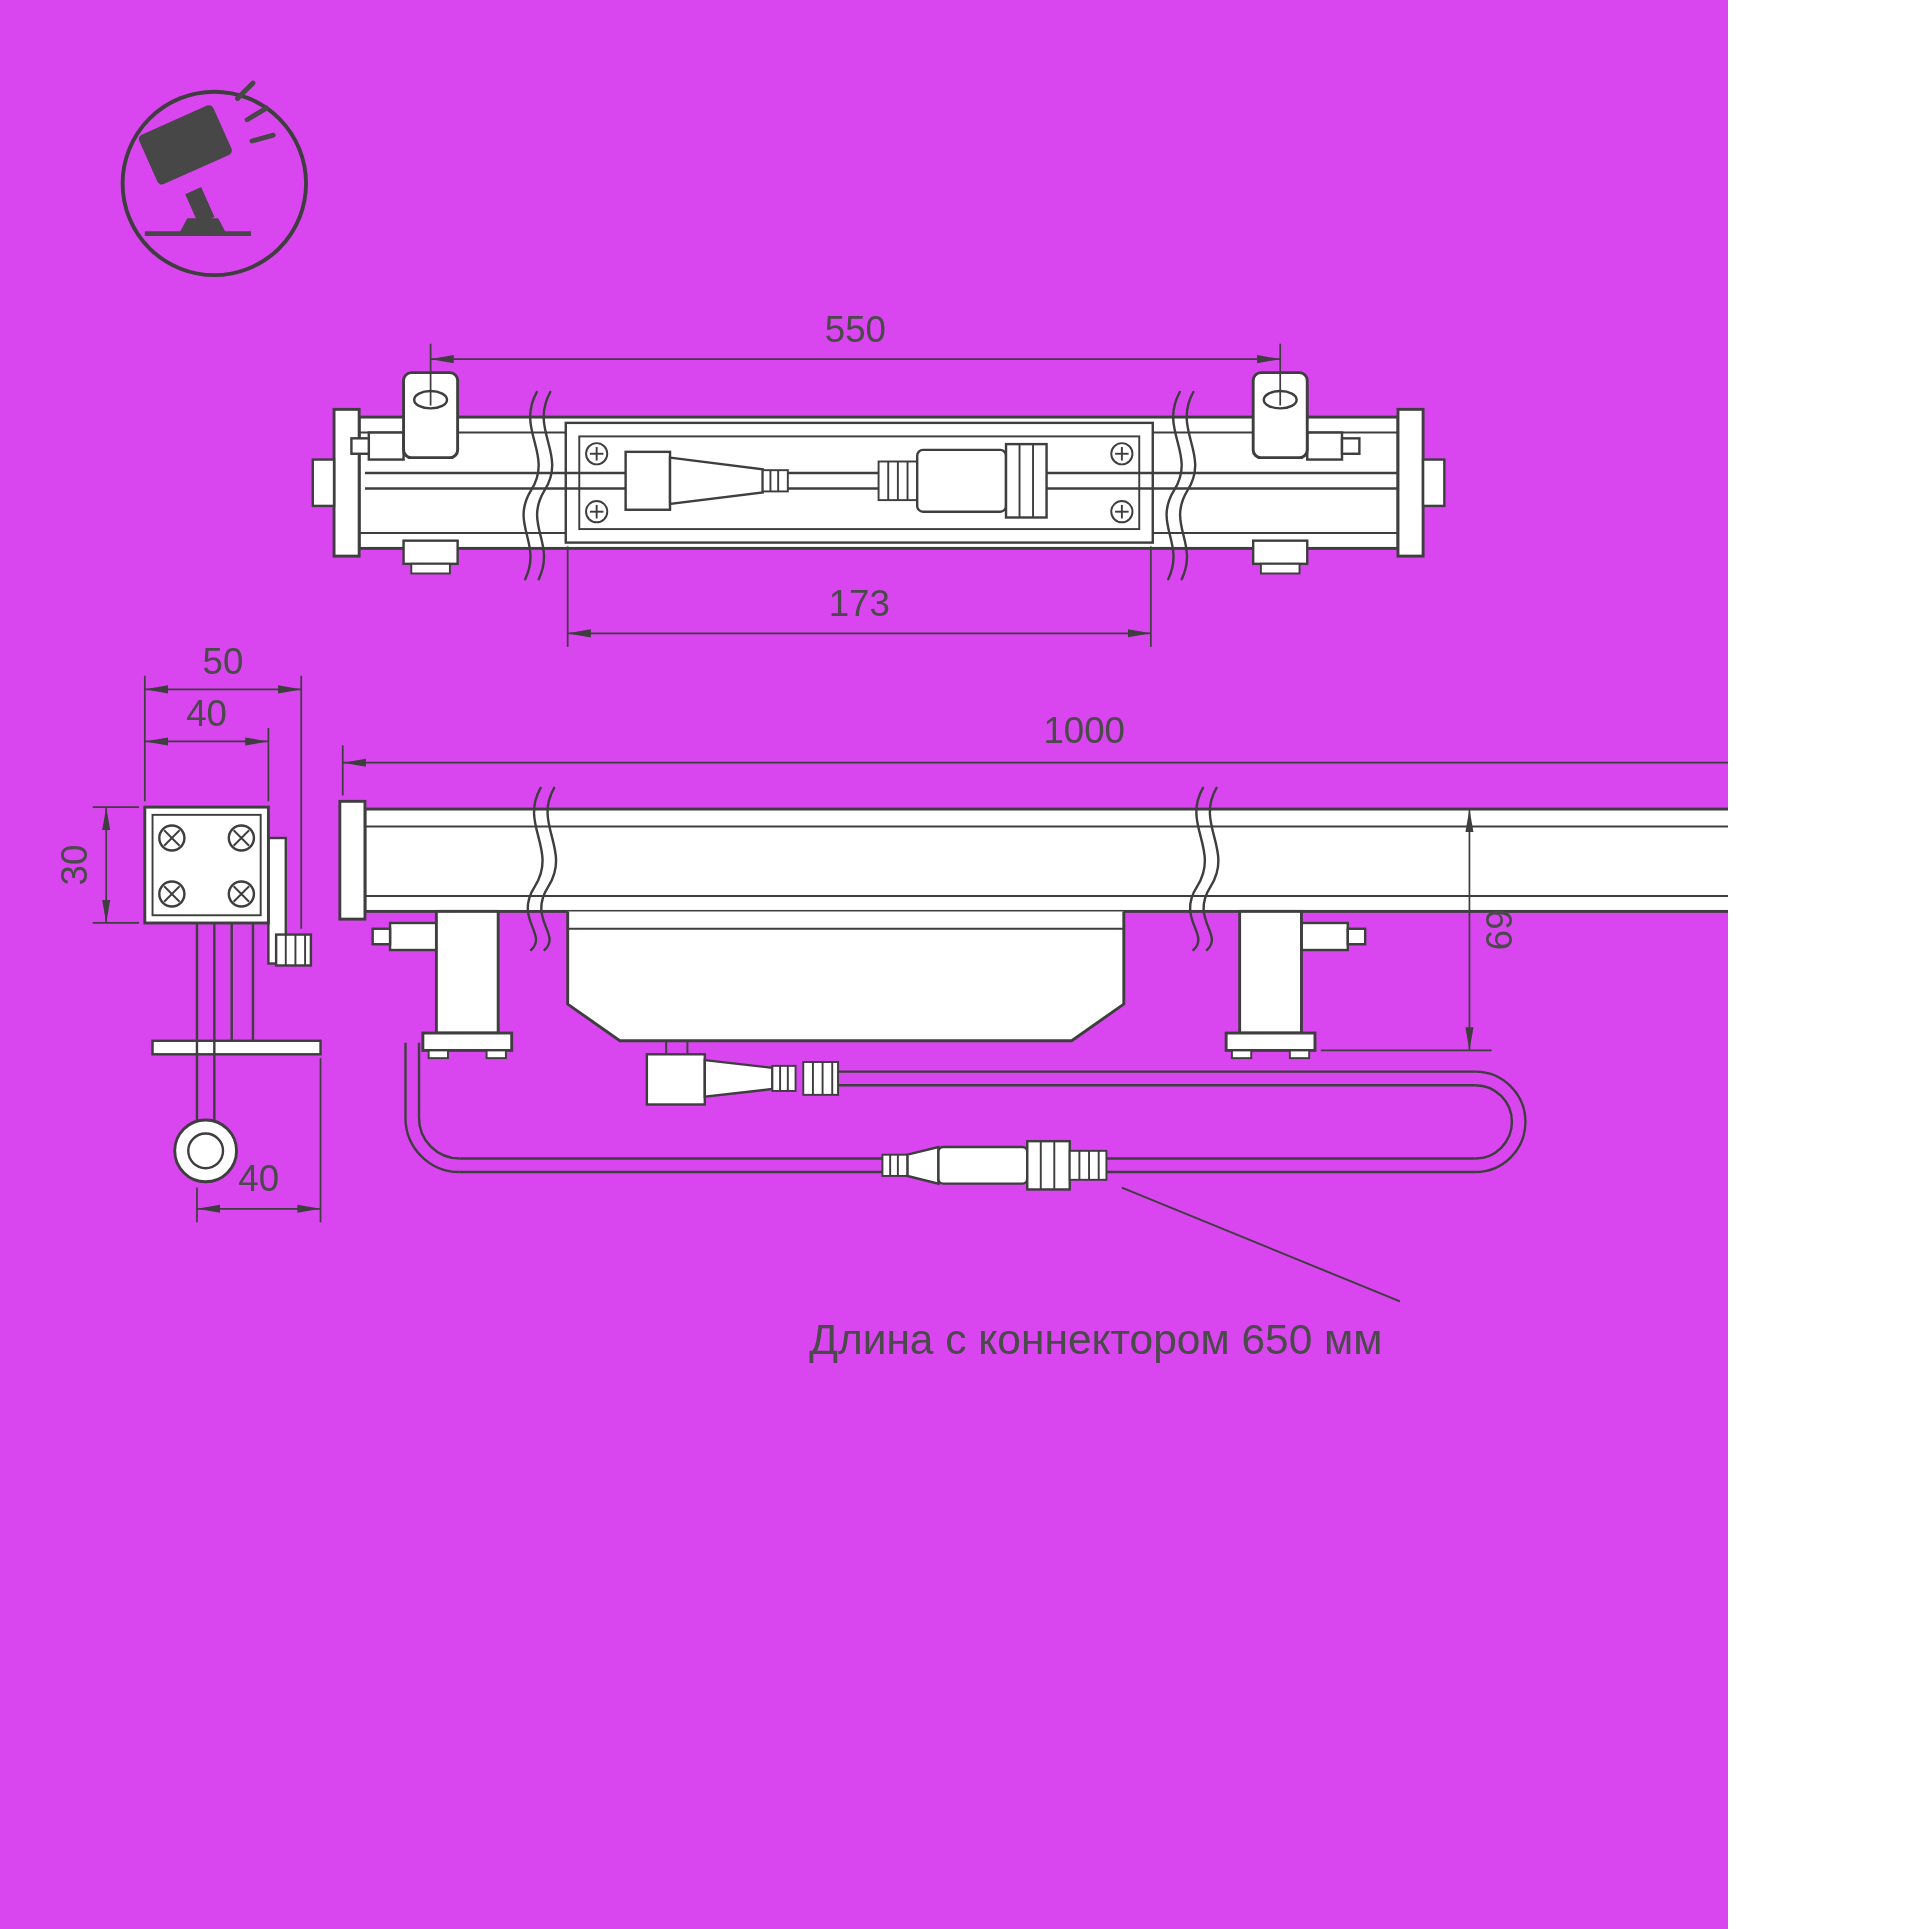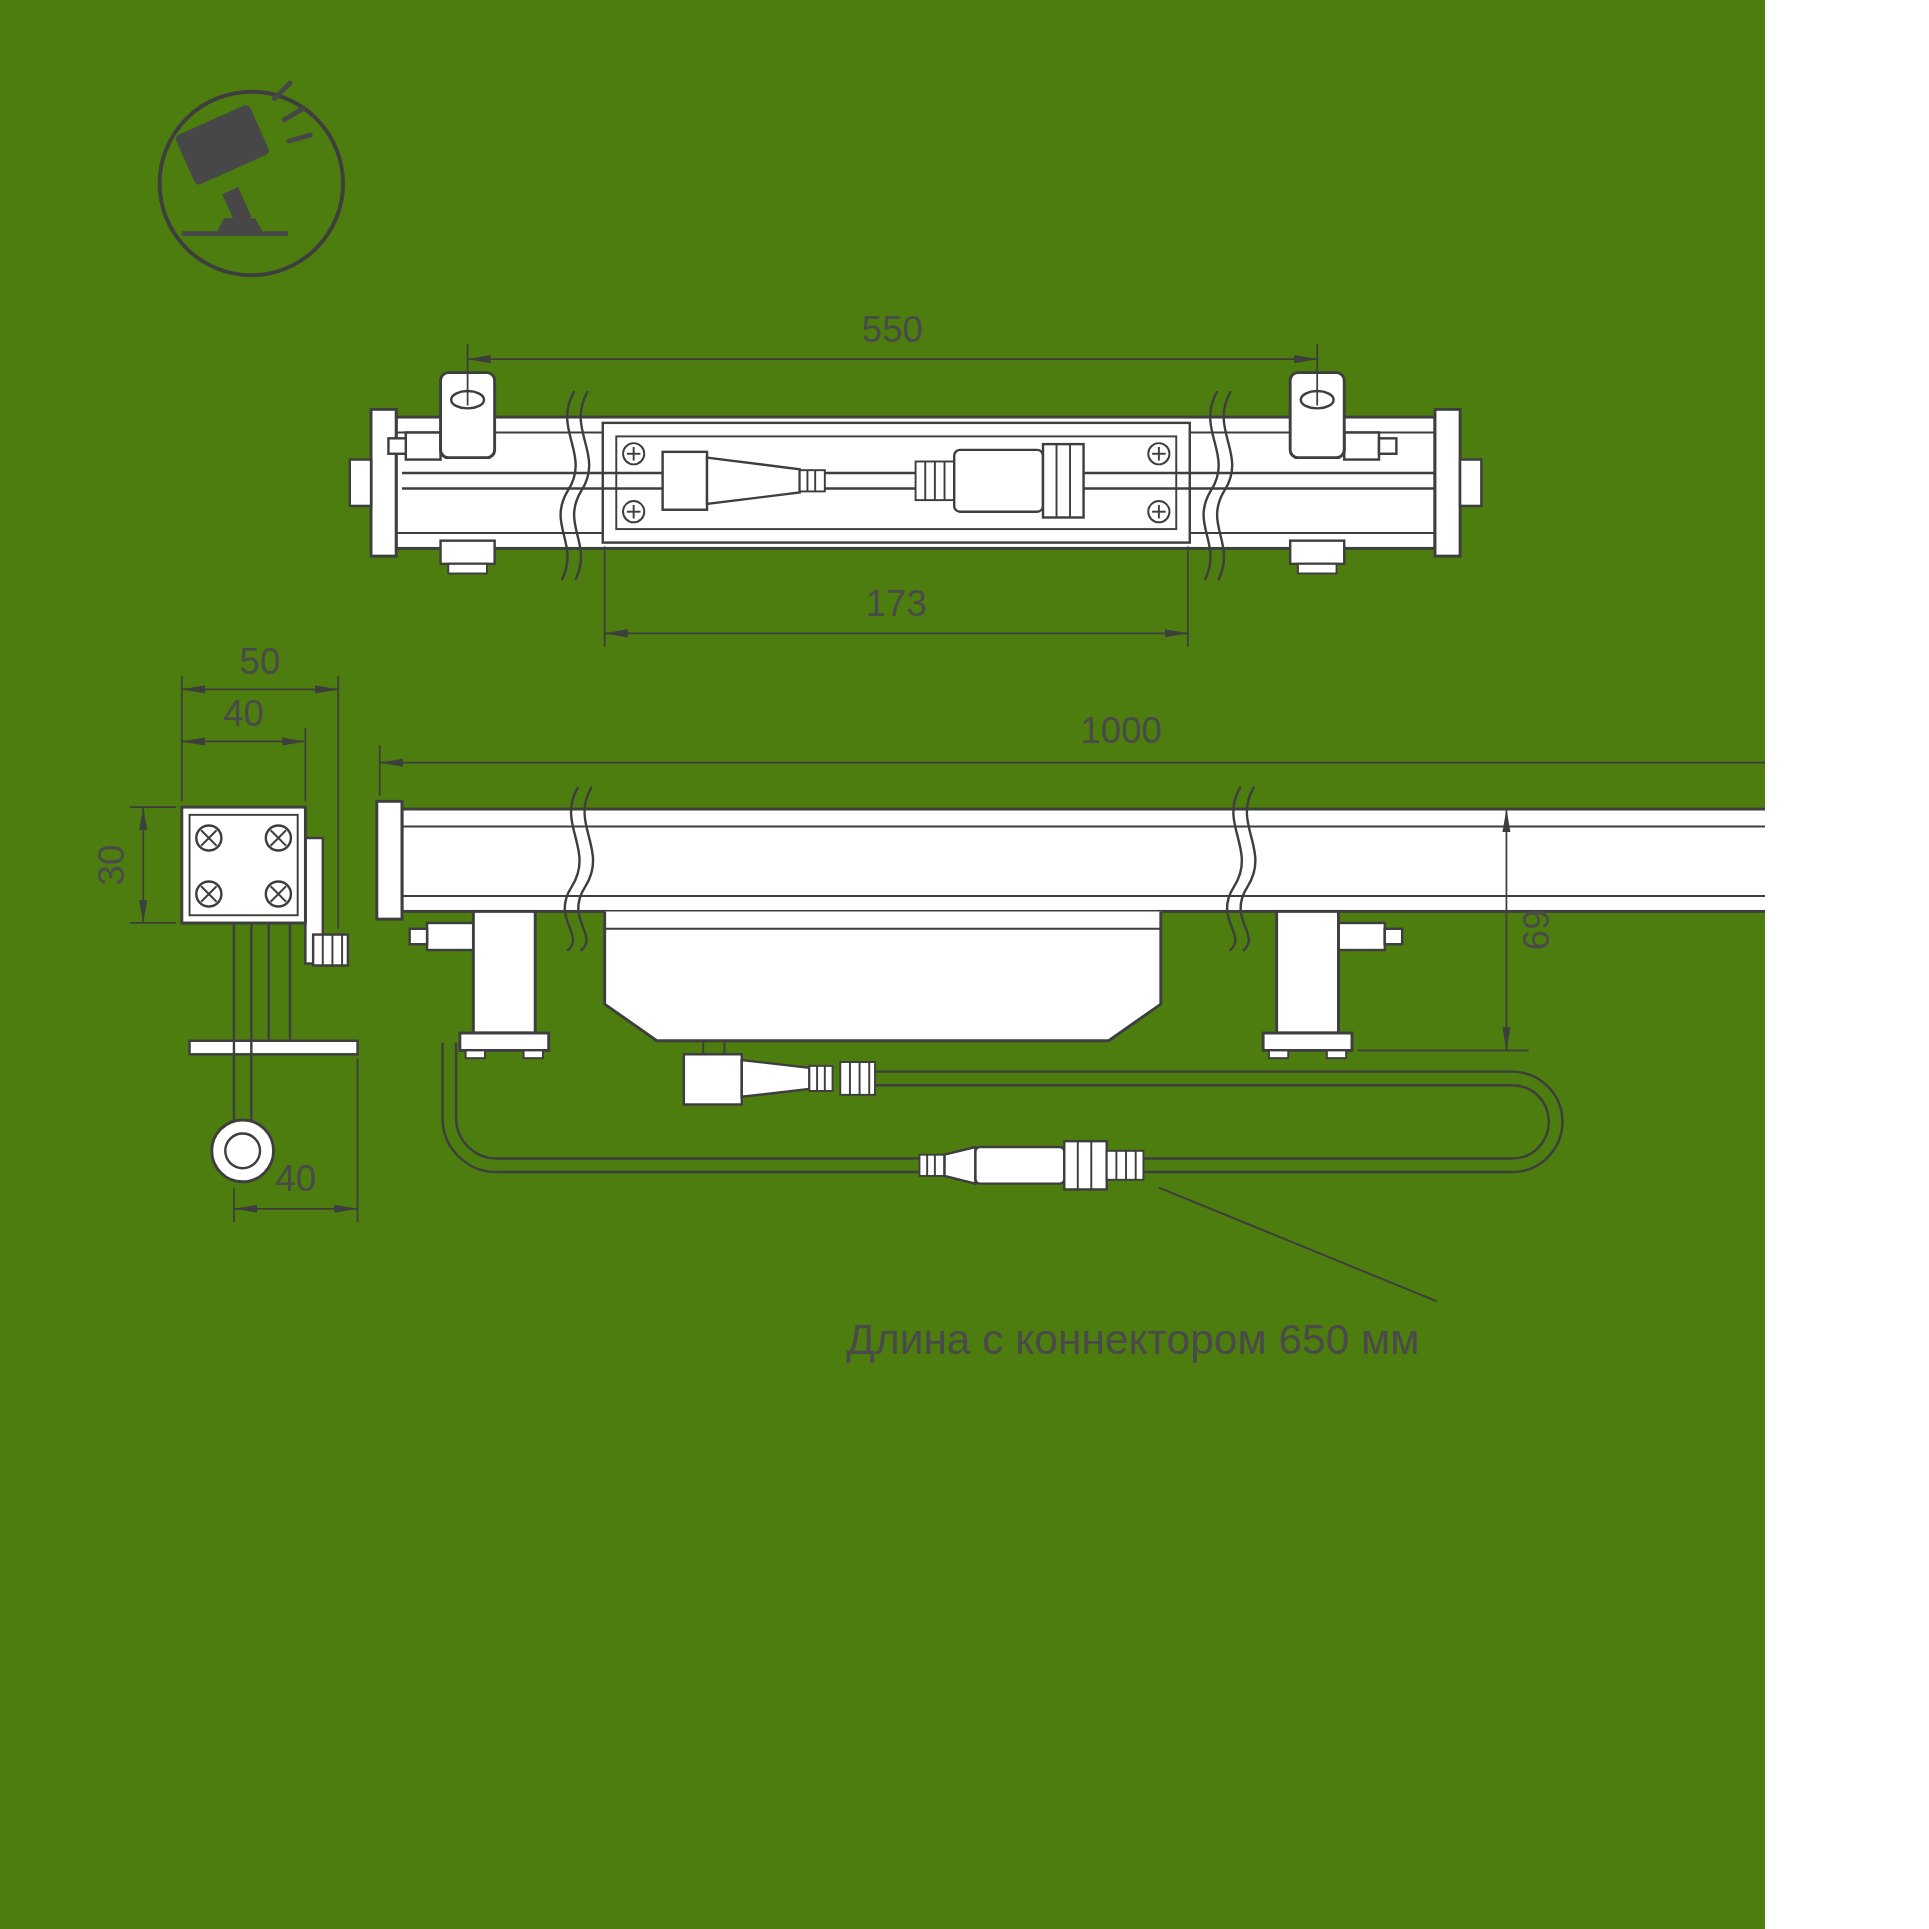--- a/index.html
+++ b/index.html
@@ -1,16 +1,16 @@
 <!DOCTYPE html>
 <html><head>
 <meta charset="utf-8">
 <style>
   html,body{margin:0;padding:0;background:#ffffff;}
-  .canvas{width:1728px;height:1929px;background:#4d7c0f;position:relative;overflow:hidden;padding-left:37px;}
+  .canvas{width:1728px;height:1929px;background:#d946ef;position:relative;overflow:hidden;}
   svg{display:block;}
   text{font-family:"Liberation Sans","DejaVu Sans",sans-serif;fill:#4a4a4a;}
   .dim-label{font-size:38px;}
   .note-label{font-size:44px;}
   .ln{stroke:#3e3e3e;fill:none;}
   .wf{fill:#ffffff;stroke:#3e3e3e;}
   .w3{stroke-width:3;}
   .w25{stroke-width:2.5;}
   .w2{stroke-width:2;}
   .thin{stroke:#3e3e3e;fill:none;stroke-width:1.8;}

